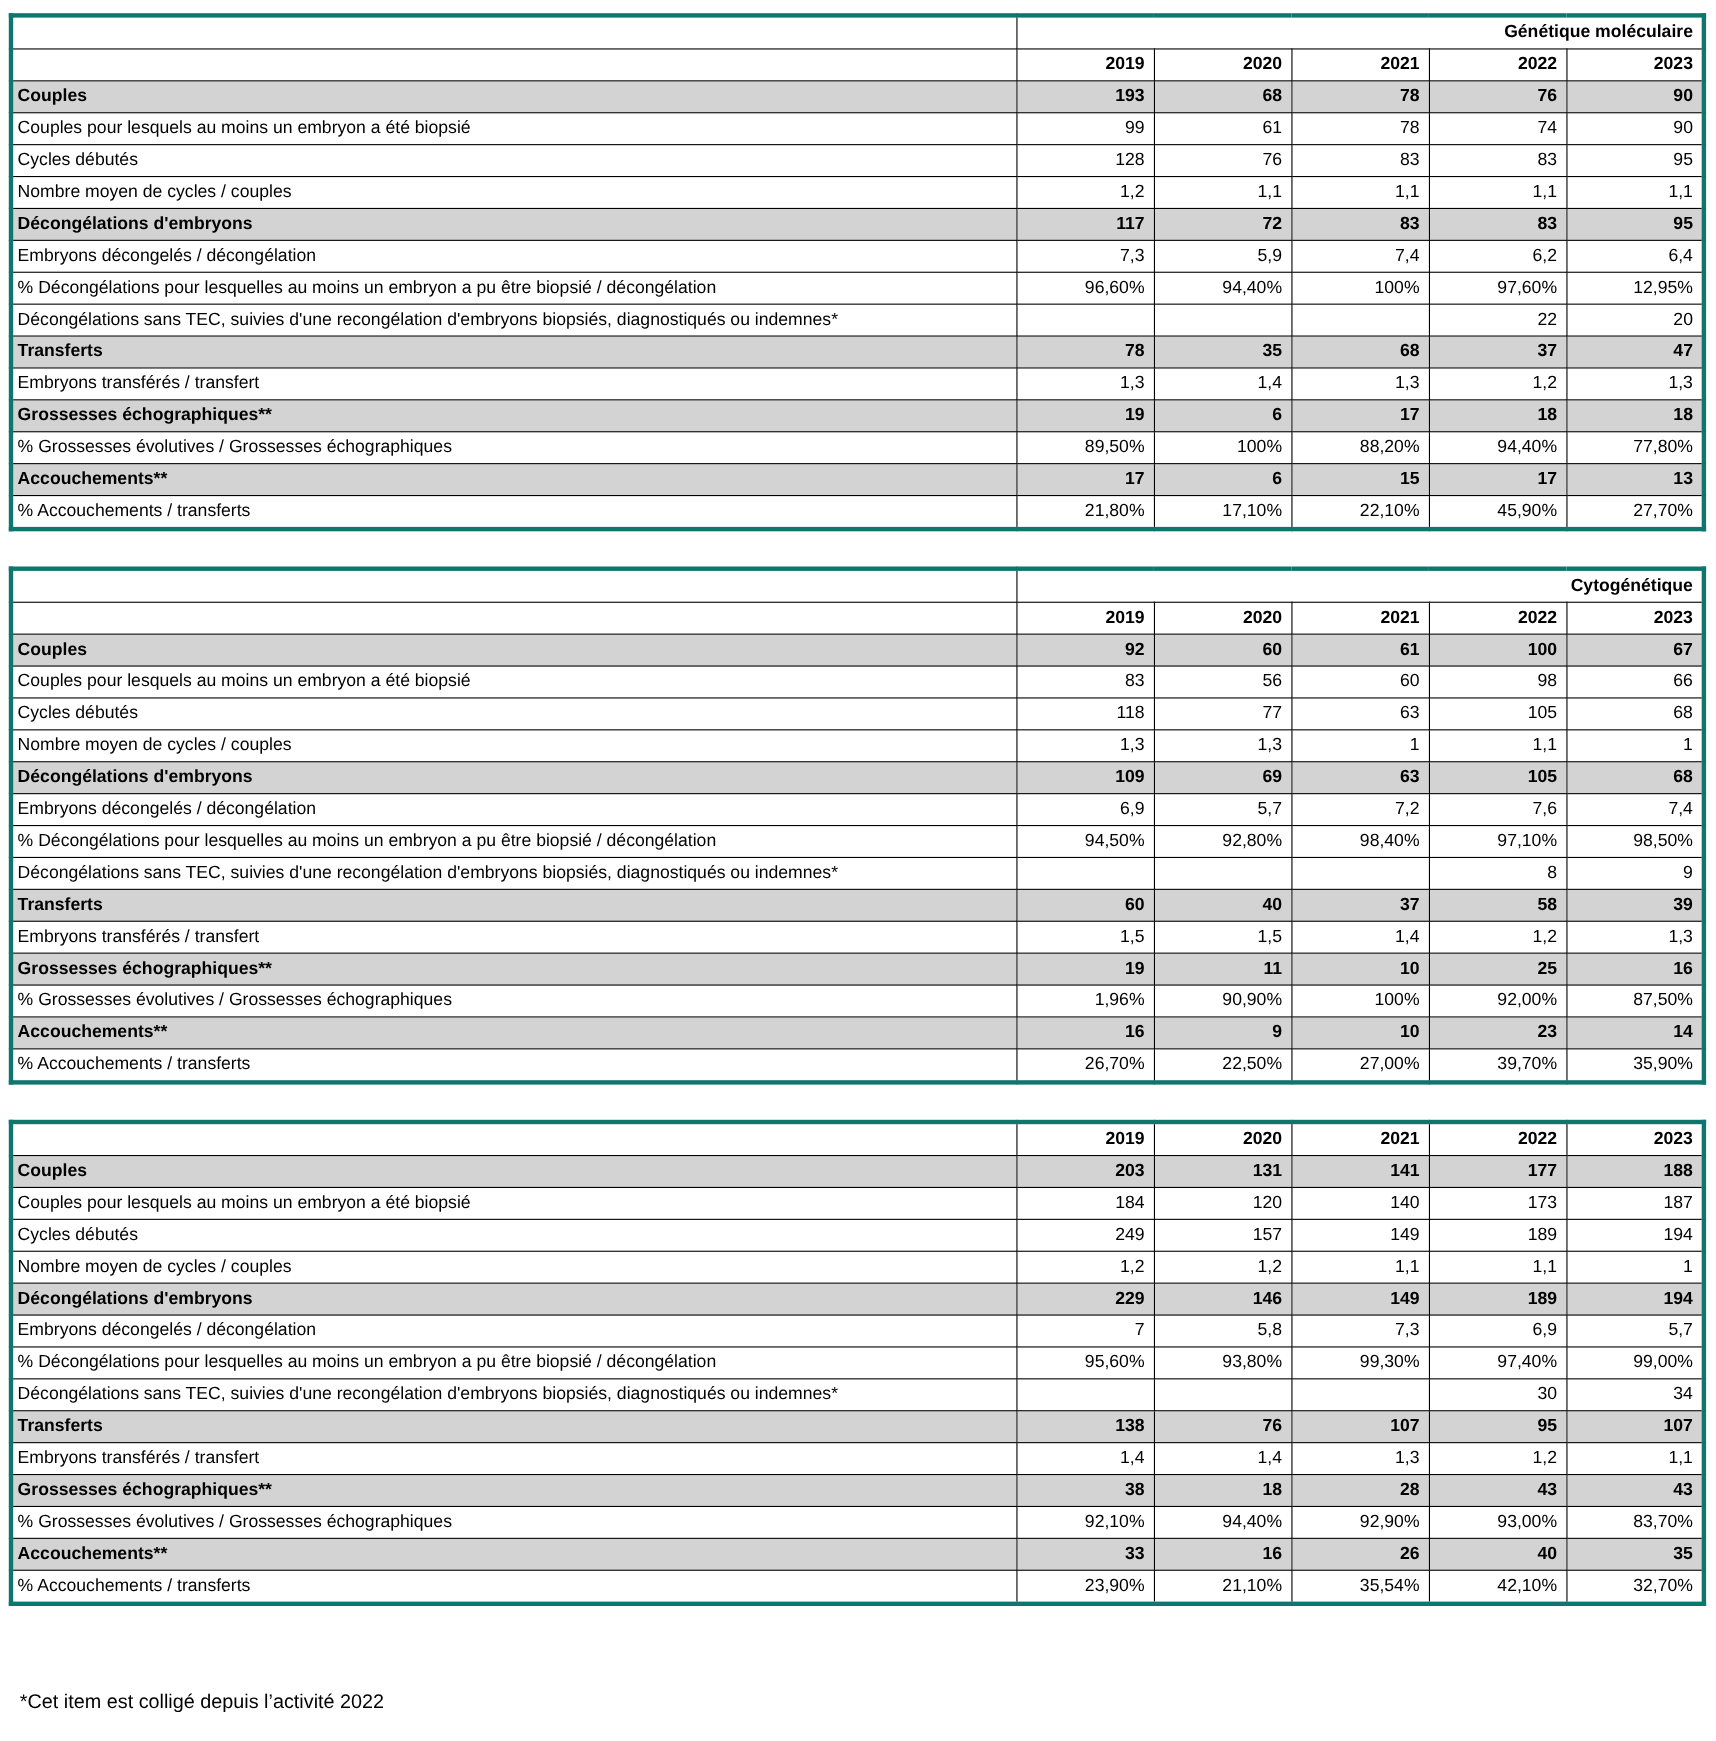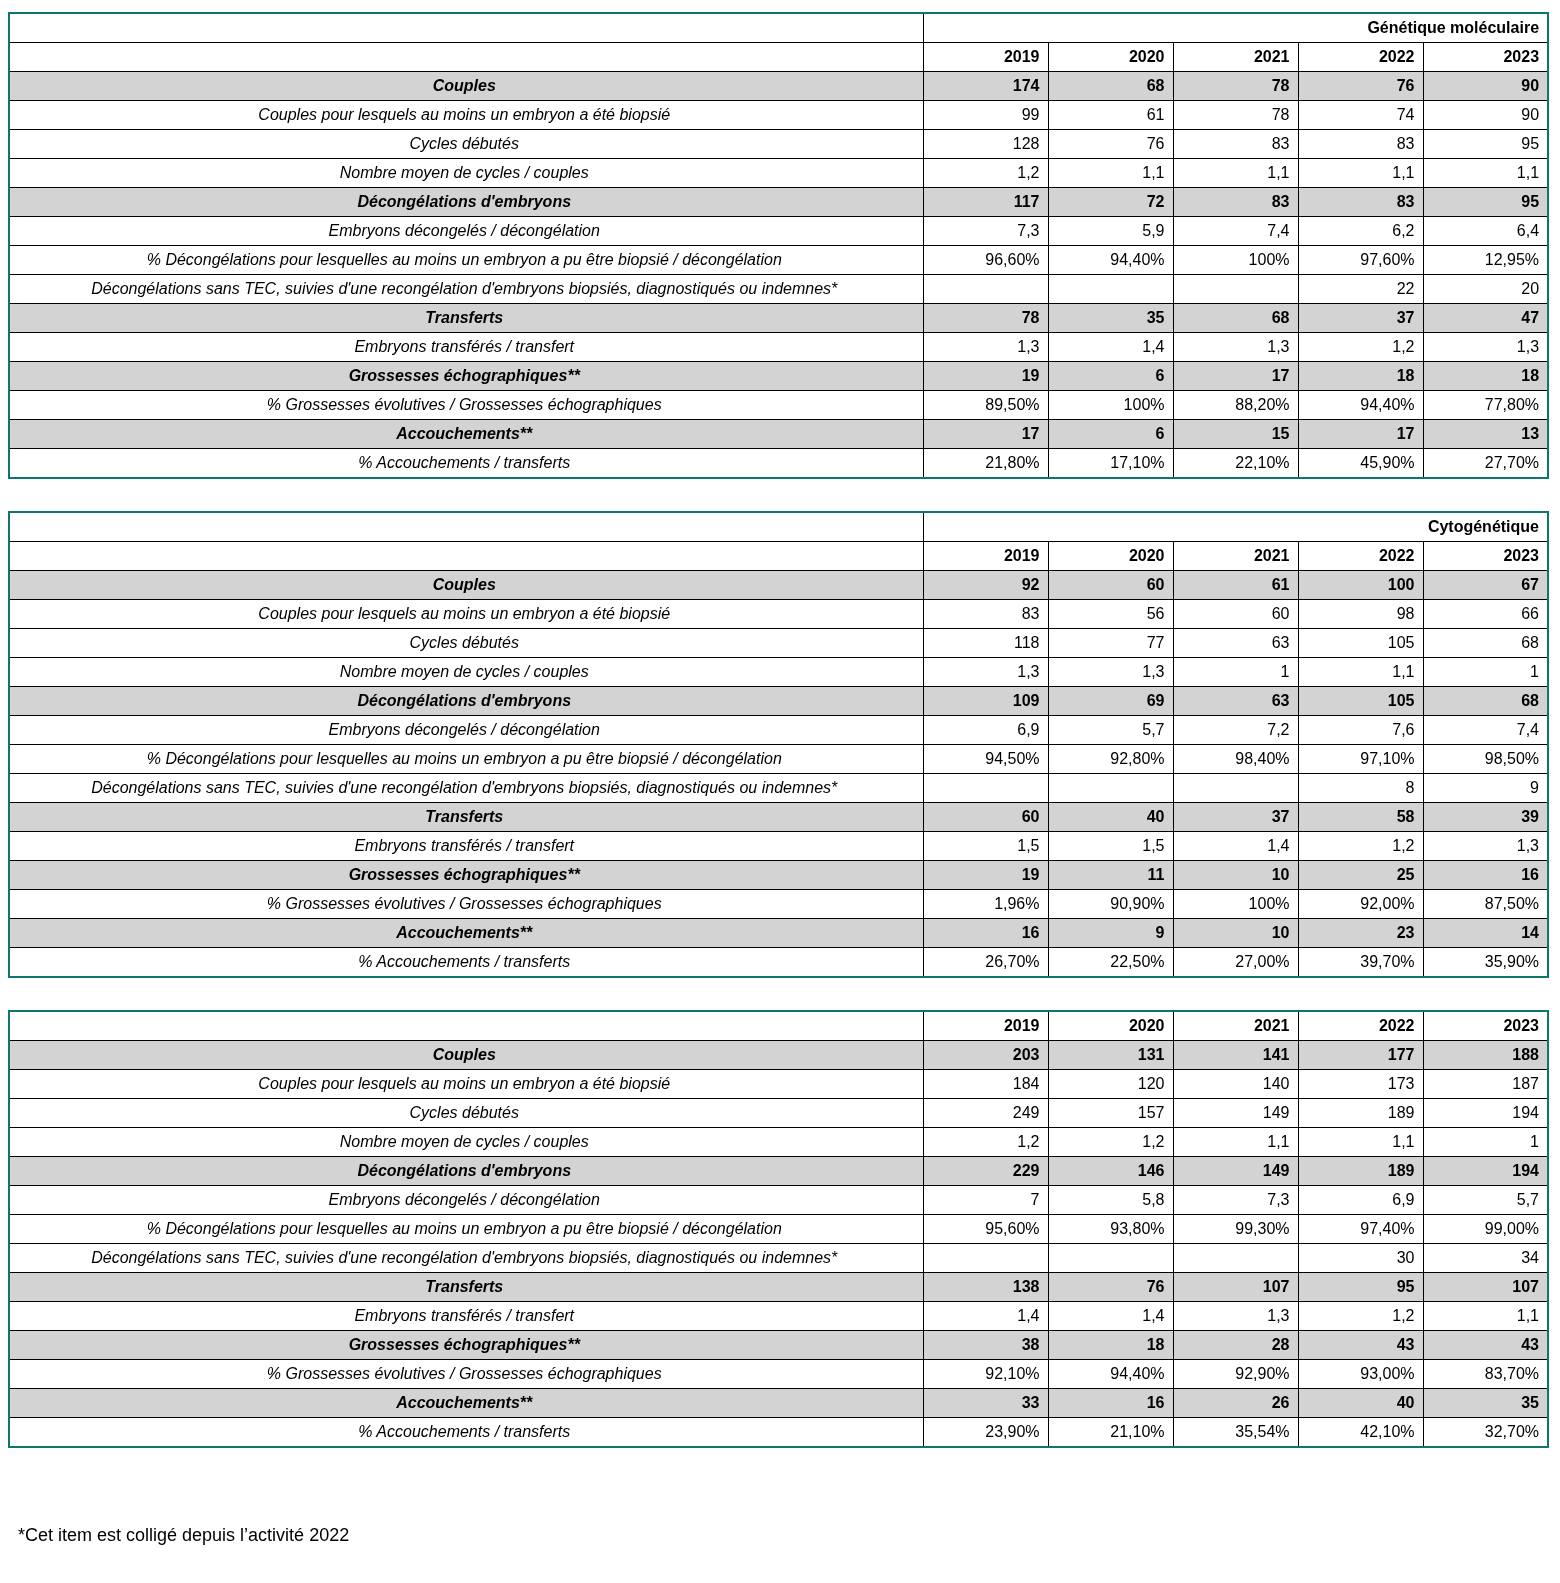--- a/index.html
+++ b/index.html
@@ -12,32 +12,32 @@
   .page {
     width: 1560px;
     box-sizing: border-box;
     padding: 12px 13px 10px 8px;
   }
   table.dpi {
     border-collapse: collapse;
     table-layout: fixed;
     width: 1539px;
     margin: 0 0 32px 0;
-    border: 2px solid #0f766e;
+    border: 4px solid #0f766e;
   }
   table.dpi td {
     border: 1px solid #000;
     font-size: 16px;
     line-height: 20px;
     padding: 4px 8px 4px 4px;
     overflow: hidden;
     white-space: nowrap;
     background: #ffffff;
   }
-  td.label { text-align: center; font-style: italic; }
+  td.label { text-align: left; }
   td.table-title {
     text-align: right;
     font-weight: bold;
     padding-top: 5px;
     padding-bottom: 5px;
   }
   td.year {
     text-align: right;
     font-weight: bold;
   }
@@ -77,21 +77,21 @@
           <tr>
             <td class="label"></td>
             <td class="year">2019</td>
             <td class="year">2020</td>
             <td class="year">2021</td>
             <td class="year">2022</td>
             <td class="year">2023</td>
           </tr>
           <tr class="section">
             <td class="label">Couples</td>
-            <td class="num">174</td>
+            <td class="num">193</td>
             <td class="num">68</td>
             <td class="num">78</td>
             <td class="num">76</td>
             <td class="num">90</td>
           </tr>
           <tr class="data-row">
             <td class="label">Couples pour lesquels au moins un embryon a été biopsié</td>
             <td class="num">99</td>
             <td class="num">61</td>
             <td class="num">78</td>

